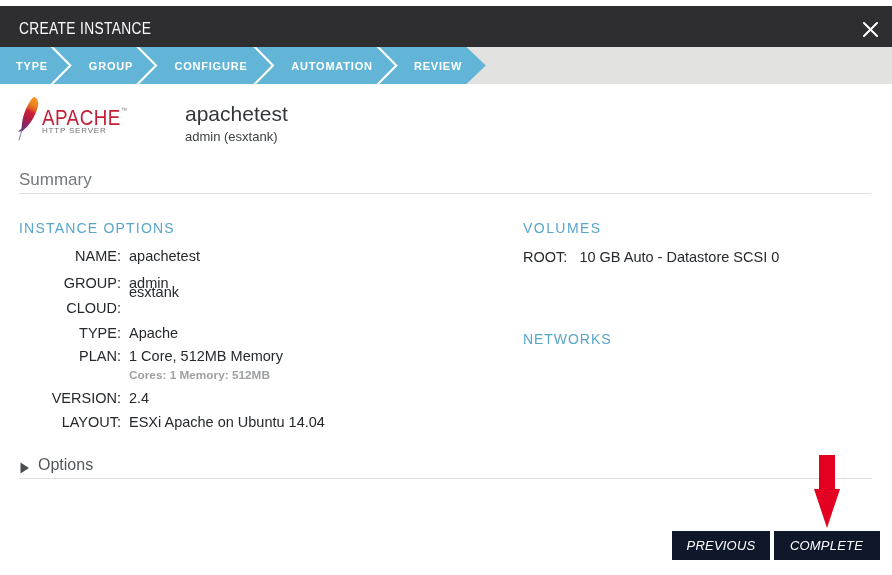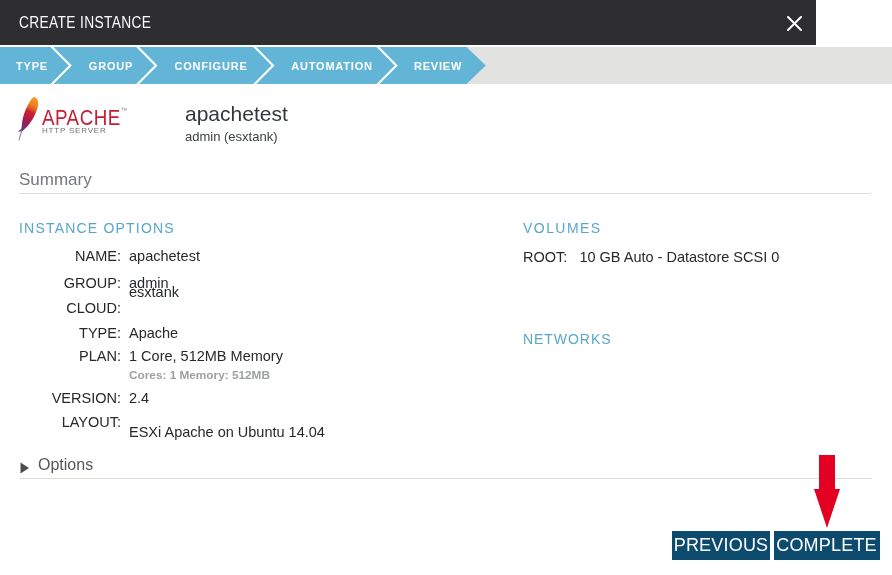--- a/index.html
+++ b/index.html
@@ -1,35 +1,35 @@
 <!DOCTYPE html>
 <html><head>
 <meta charset="utf-8">
 <style>
 * { margin:0; padding:0; box-sizing:border-box; }
 html,body { width:892px; height:575px; background:#fff; font-family:"Liberation Sans",sans-serif; overflow:hidden; }
 #page { position:relative; width:892px; height:575px; }
 .abs { position:absolute; }
 
 
-.titlebar { position:absolute; left:0; top:0; width:816px; height:44.5px; background:#2e2e31; }
+.titlebar { position:absolute; left:0; top:6px; width:892px; height:44.5px; background:#2e2e31; }
 .titlebar .t { position:absolute; left:19px; top:14px; font-size:16px; color:#fdfdfd; letter-spacing:0.4px; font-weight:400; transform:scale(0.86,1); transform-origin:0 50%; white-space:nowrap; }
 
 
 .steps { position:absolute; left:0; top:47px; }
 
 
 .h-blue { color:#58a6ca; font-size:14px; letter-spacing:0.4px; }
 .lbl { color:#26292c; font-size:14.5px; text-align:right; position:absolute; width:121px; left:0; }
 .val { color:#26292c; font-size:14.5px; position:absolute; left:129px; white-space:nowrap; }
 .sub { color:#9da0a3; font-size:11.8px; position:absolute; left:129px; white-space:nowrap;font-weight:bold; }
 hr.line { border:none; border-top:1px solid #ddddda; position:absolute; }
 
-.btn { position:absolute; background:#0c4a6e; color:#fff; font-size:18px; letter-spacing:0.2px;
-  text-align:center; line-height:29px; height:29px; }
+.btn { position:absolute; background:#0f172a; color:#fff; font-size:13px; letter-spacing:0.2px;
+  text-align:center; line-height:29px; height:29px;font-style:italic; }
 </style>
 </head>
 <body>
 <div id="page">
 
   <div class="titlebar">
     <span class="t">CREATE INSTANCE</span>
     <svg class="abs" style="right:14.5px; top:16px;" width="15" height="15" viewBox="0 0 15 15">
       <path d="M1,1 L14,14 M14,1 L1,14" stroke="#fff" stroke-width="2" stroke-linecap="round"></path>
     </svg>
@@ -88,21 +88,21 @@
     <div class="lbl" style="top:299.5px;">CLOUD:</div>
       <div class="val" style="top:284px;">esxtank</div>
     <div class="lbl" style="top:324.5px;padding-left:28px;">TYPE:</div>
       <div class="val" style="top:324.5px;">Apache</div>
     <div class="lbl" style="top:348px;">PLAN:</div>
       <div class="val" style="top:348px;">1 Core, 512MB Memory</div>
     <div class="sub" style="top:368px;">Cores: 1 Memory: 512MB</div>
     <div class="lbl" style="top:390px;">VERSION:</div>
       <div class="val" style="top:390px;">2.4</div>
     <div class="lbl" style="top:413.5px;">LAYOUT:</div>
-      <div class="val" style="top:413.5px;margin-top:10px;">ESXi Apache on Ubuntu 14.04</div>
+      <div class="val" style="top:413.5px;">ESXi Apache on Ubuntu 14.04</div>
   </div>
 
   <div class="abs h-blue" style="left:523px; top:220px; letter-spacing:1.45px;">VOLUMES</div>
   <div class="abs" style="left:523px; top:249px; font-size:14.5px; color:#26292c;">ROOT:&nbsp;&nbsp;&nbsp;10 GB Auto - Datastore SCSI 0</div>
   <div class="abs h-blue" style="left:523px; top:292.5px; letter-spacing:0.95px;margin-top:38px;">NETWORKS</div>
 
   <svg class="abs" style="left:20px; top:461.5px;" width="10" height="12" viewBox="0 0 10 12">
       <polygon points="0.5,0.5 9,6 0.5,11.5" fill="#4a4d4f"></polygon>
     </svg>
     <div class="abs" style="left:38px; top:455.5px; font-size:16px; color:#53575a;">Options</div>

